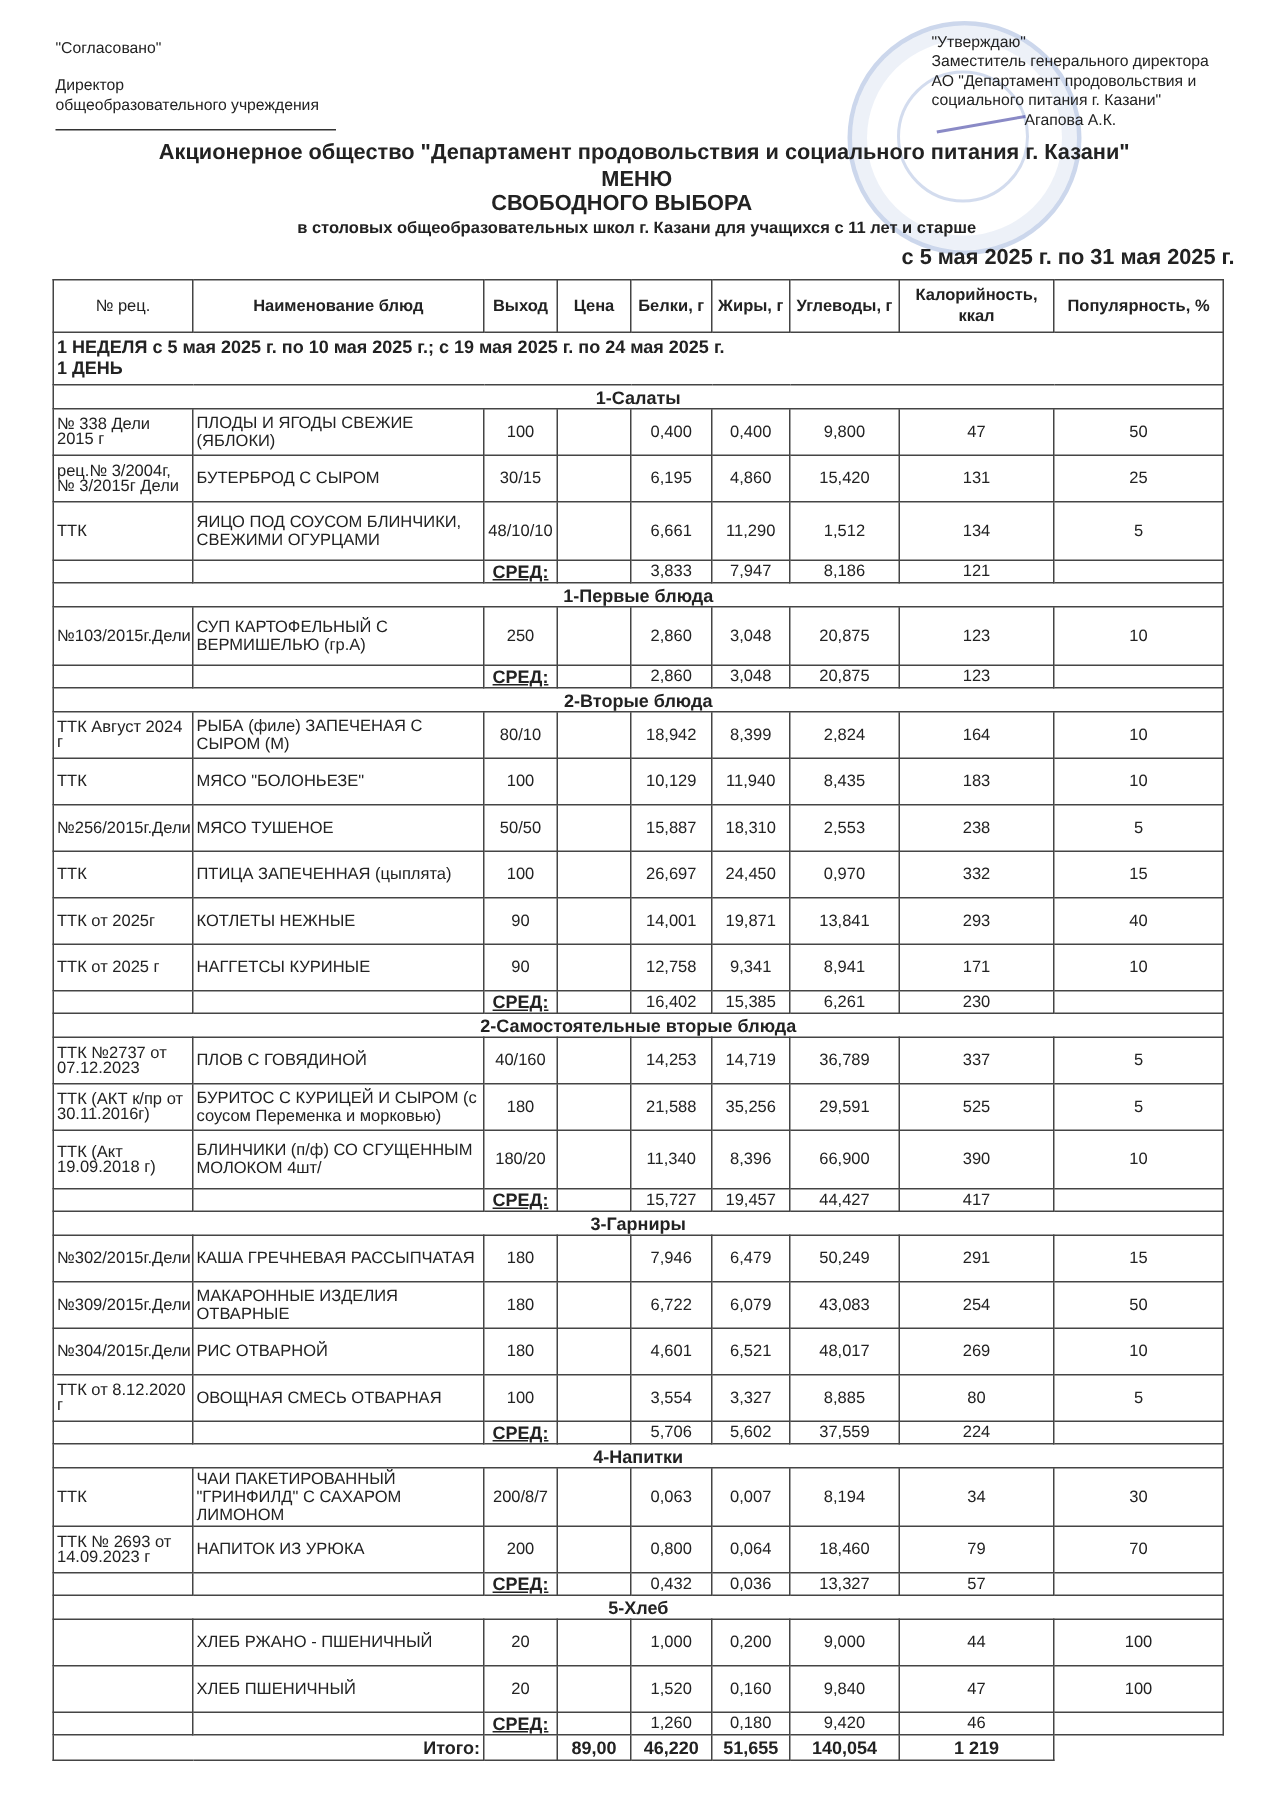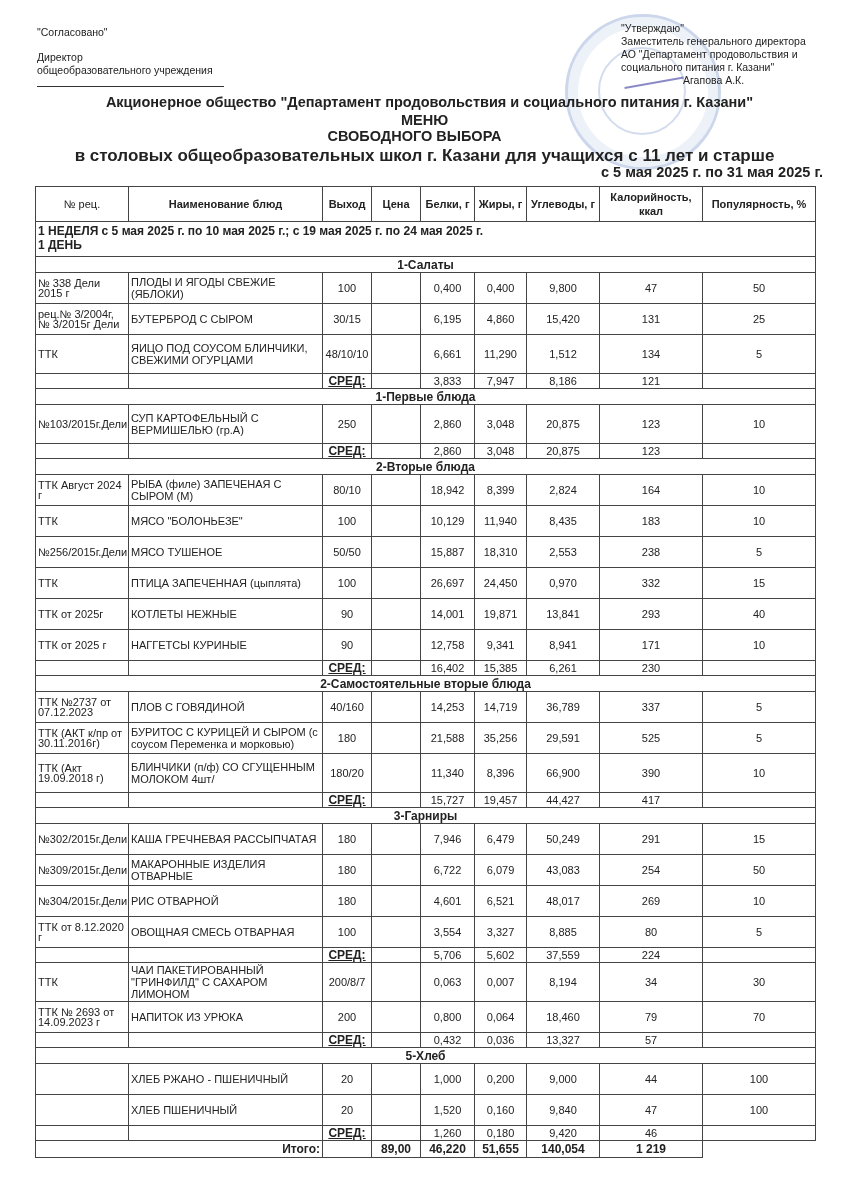--- a/index.html
+++ b/index.html
@@ -8,21 +8,21 @@
   .hdr-left .line { position:absolute; left:0; top:60px; width:187px; border-top:1px solid #333; }
   .hdr-left .gap { height:12px; }
   .hdr-right { position:absolute; left:621px; top:22px; font-size:10.5px; line-height:13px; }
   .stamp { position:absolute; left:565px; top:14px; width:150px; height:150px; border-radius:50%; border:3px solid rgba(110,140,200,0.35); box-shadow: inset 0 0 0 10px rgba(110,140,200,0.12); }
   .stamp-inner { position:absolute; left:30px; top:30px; width:84px; height:84px; border-radius:50%; border:2px solid rgba(110,140,200,0.3); }
   .signature { position:absolute; left:622px; top:58px; width:60px; height:24px; border-bottom:2px solid rgba(60,60,160,0.6); transform:rotate(-10deg); }
   .titles { position:absolute; left:0; width:849px; text-align:center; font-weight:bold; }
   .t1 { top:94px; font-size:14.5px; left:5px; }
   .t2 { top:112px; font-size:14.5px; }
   .t3 { top:128px; font-size:14.5px; left:-10px; }
-  .t4 { top:146px; font-size:17px; }
+  .t4 { top:146px; font-size:11px; }
   .period { position:absolute; right:26px; top:164px; font-size:14.5px; font-weight:bold; }
   table.menu { position:absolute; left:35px; top:186px; border-collapse:collapse; table-layout:fixed; width:780px; }
   table.menu td, table.menu th { border:1px solid #444; padding:0 2px; font-size:11px; vertical-align:middle; }
   th { font-weight:bold; font-size:12px; text-align:center; line-height:14px; height:34px; }
   th.nr { font-weight:normal; font-size:9.5px; }
   td.rec { font-size:8.5px; line-height:10px; }
   td.name { font-size:11.5px; line-height:12px; text-transform:none; }
   td.num { text-align:center; }
   tr.item td { height:30px; }
   tr.item3 td { height:38px; }
@@ -346,20 +346,23 @@
         <td></td>
         <td></td>
         <td class="lbl">СРЕД:</td>
         <td></td>
         <td class="num">5,706</td>
         <td class="num">5,602</td>
         <td class="num">37,559</td>
         <td class="num">224</td>
         <td></td>
       </tr>
+      <tr class="section">
+        <td colspan="9">4-Напитки</td>
+      </tr>
       <tr class="item item3">
         <td class="rec">ТТК</td>
         <td class="name">ЧАИ ПАКЕТИРОВАННЫЙ "ГРИНФИЛД" С САХАРОМ ЛИМОНОМ</td>
         <td class="num">200/8/7</td>
         <td class="num"></td>
         <td class="num">0,063</td>
         <td class="num">0,007</td>
         <td class="num">8,194</td>
         <td class="num">34</td>
         <td class="num">30</td>

